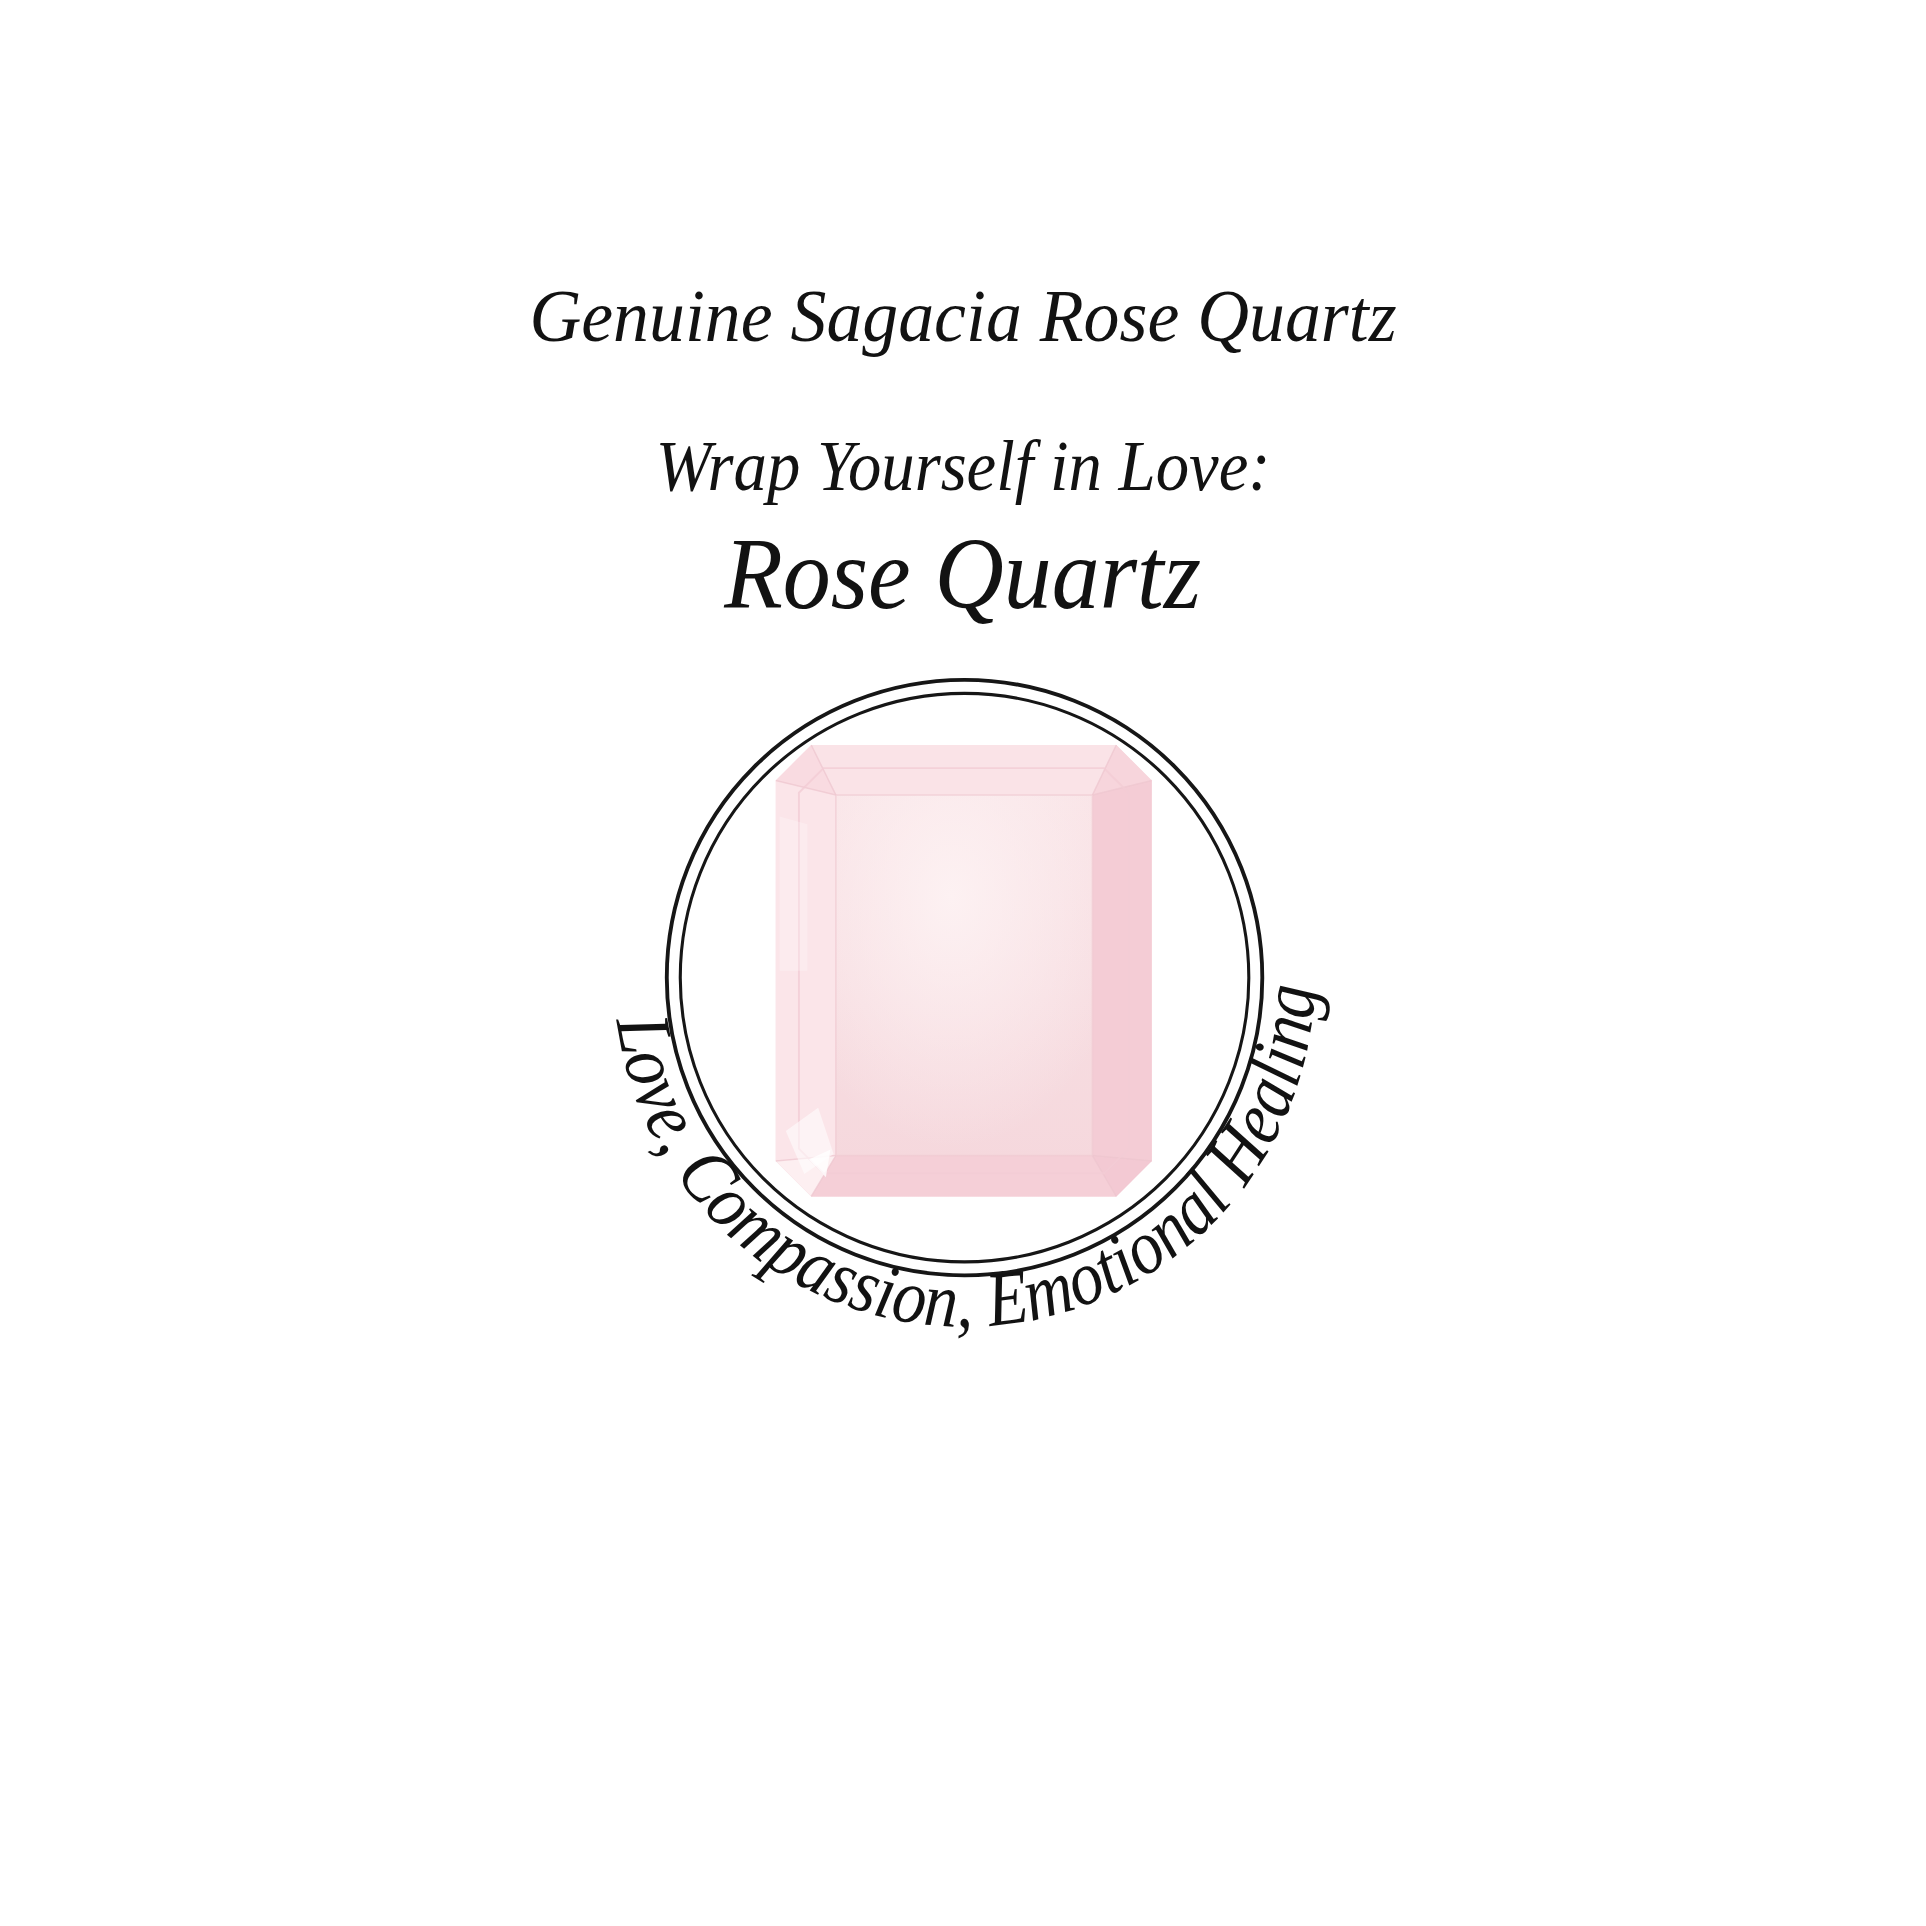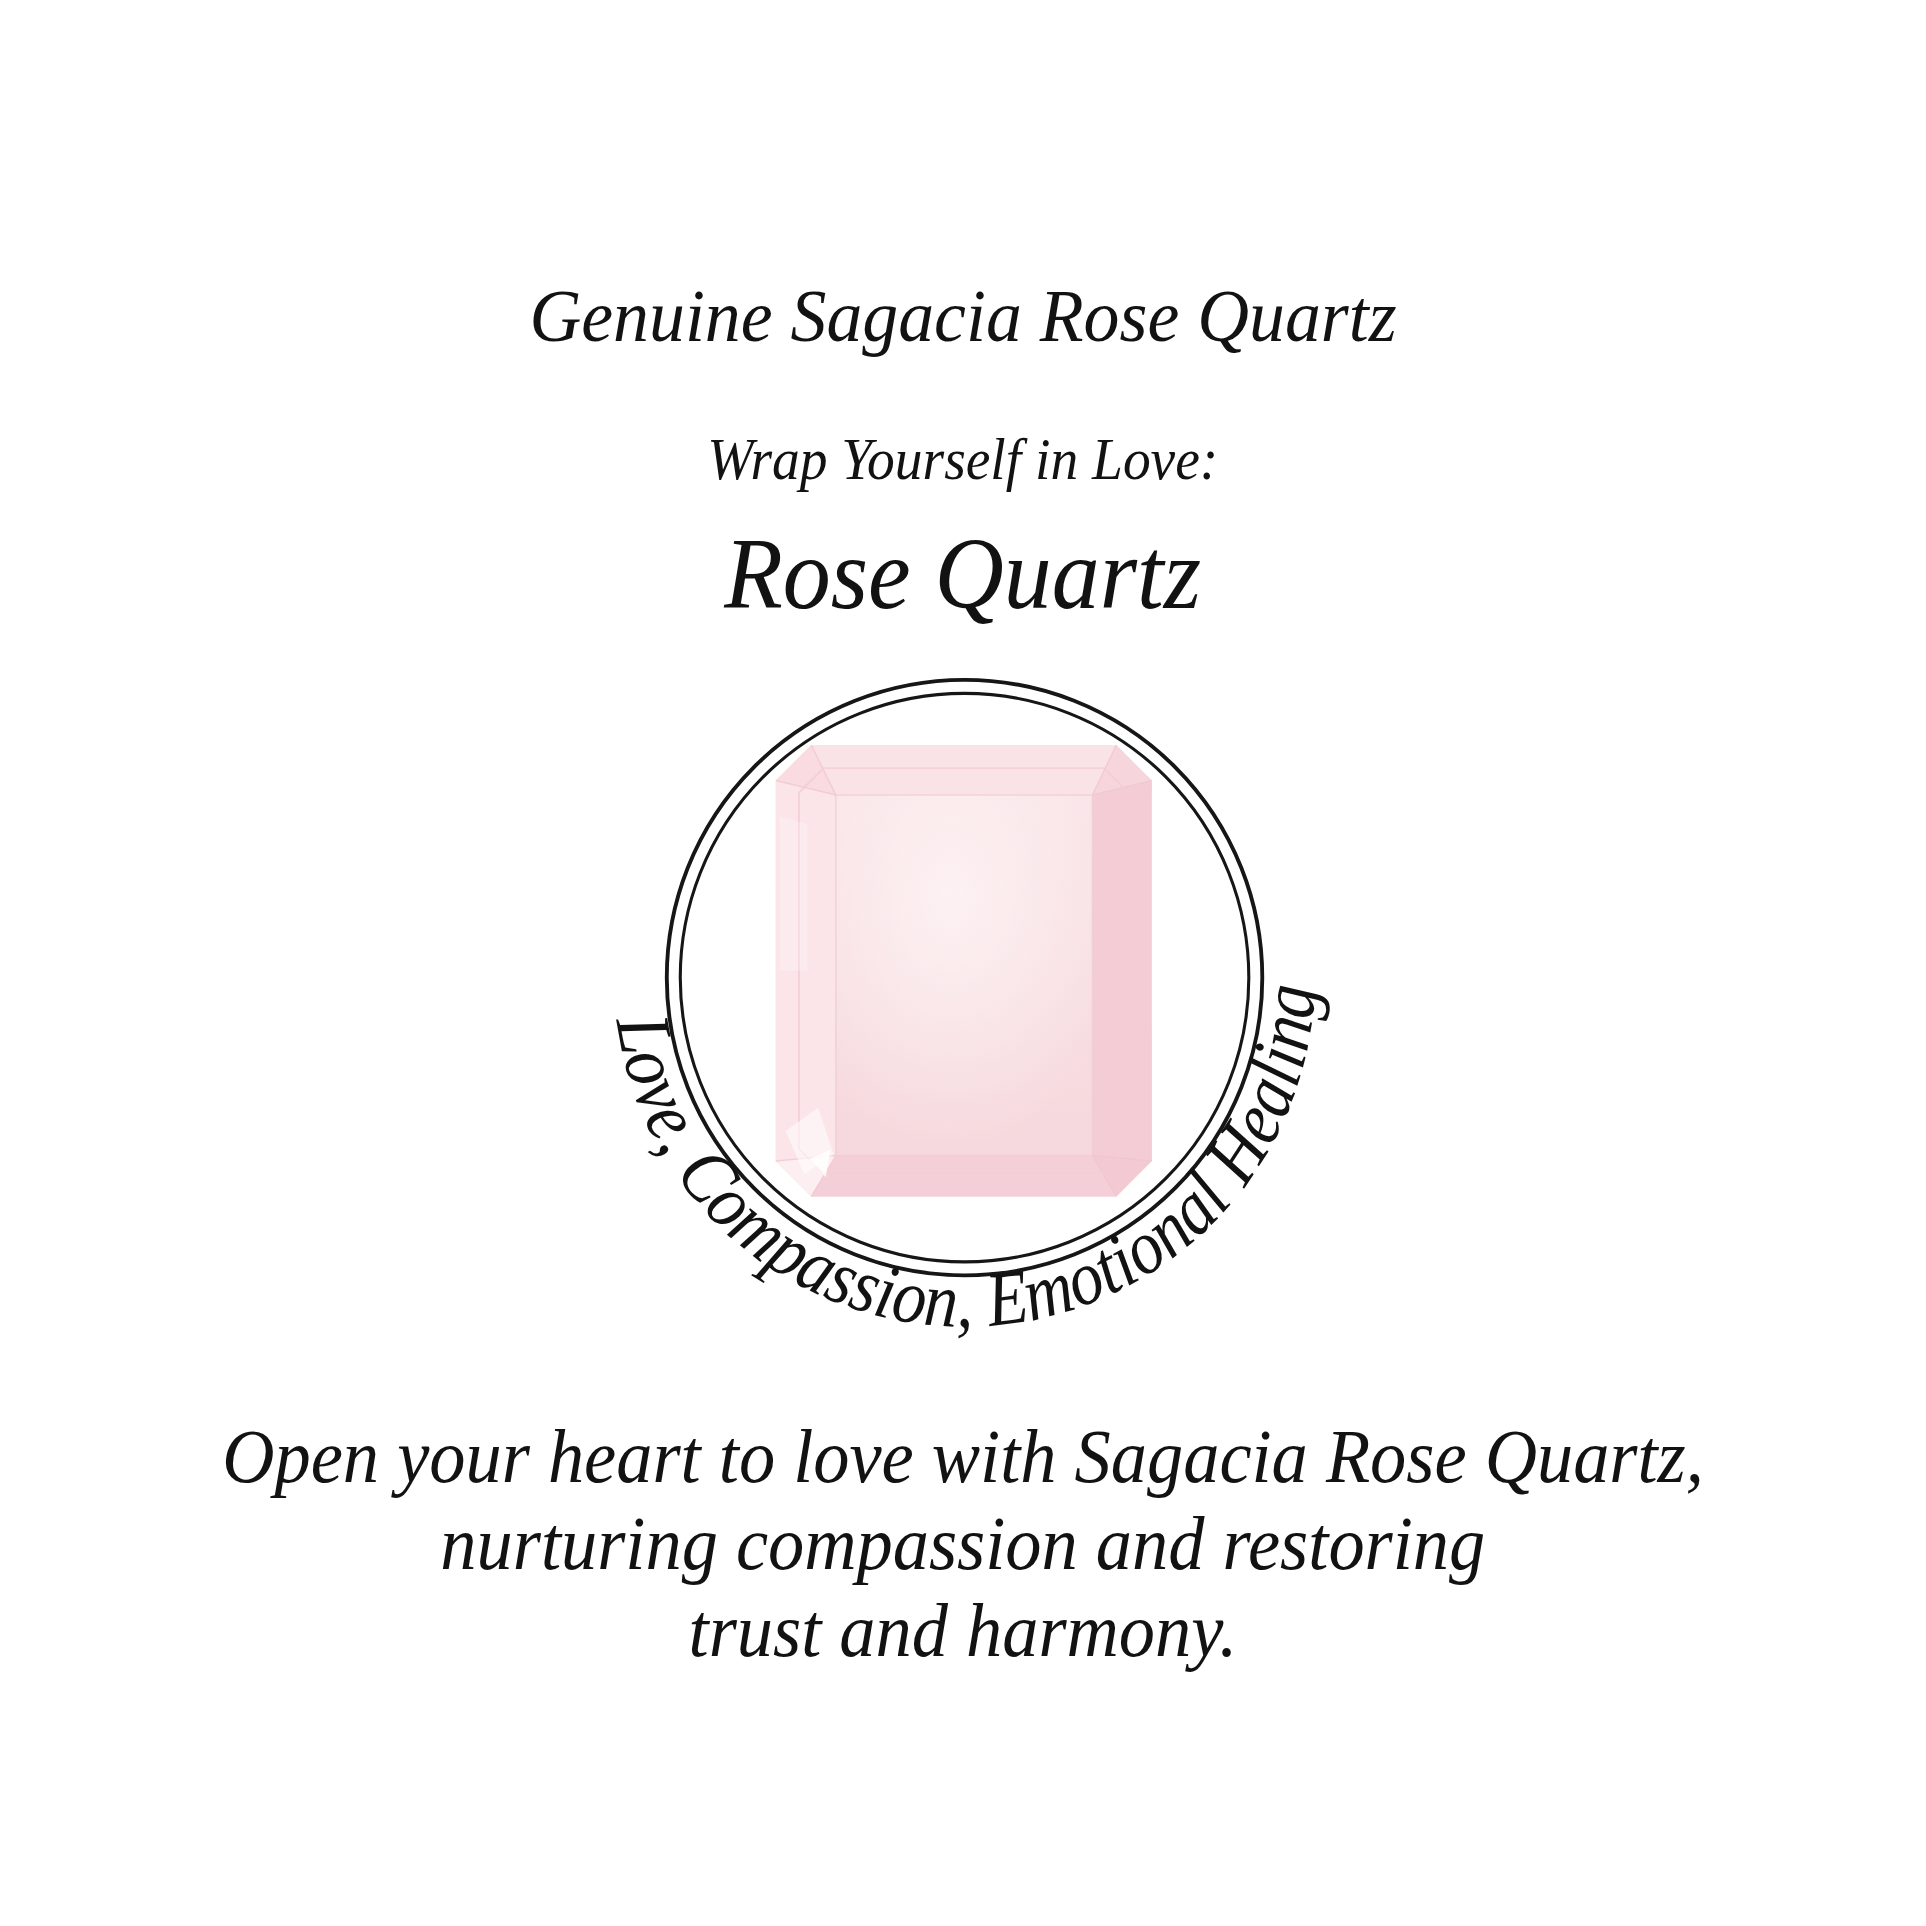--- a/index.html
+++ b/index.html
@@ -4,21 +4,21 @@
 <style>
   html,body{margin:0;padding:0;background:#ffffff;}
   .canvas{
     position:relative;width:1926px;height:1926px;background:#ffffff;overflow:hidden;
     font-family:"Liberation Serif","DejaVu Serif",serif;color:#121212;font-style:italic;
   }
   .center-text{position:absolute;left:0;right:0;text-align:center;white-space:nowrap;}
   .squeeze{display:inline-block;transform:scaleX(0.94);transform-origin:50% 50%;}
   .squeeze-wide{display:inline-block;transform:scaleX(0.97);transform-origin:50% 50%;}
   .eyebrow{top:276px;font-size:74px;line-height:1.1;}
-  .title-1{top:427px;font-size:59px;line-height:1.1;}
+  .title-1{top:427px;font-size:71px;line-height:1.1;}
   .title-2{top:518px;font-size:102px;line-height:1.1;}
   .desc{top:1413px;font-size:77px;line-height:87px;}
   .medallion{position:absolute;left:0;top:0;width:1926px;height:1926px;}
 </style>
 </head>
 <body>
 
 <div class="canvas">
 
   <div class="center-text eyebrow">
@@ -82,20 +82,15 @@
     </g>
 
     <circle cx="1252" cy="1269" r="386.5" fill="none" stroke-width="5" stroke="#161616"></circle>
     <circle cx="1252" cy="1269" r="369" fill="none" stroke-width="4" stroke="#161616"></circle>
 
     <text font-family="Liberation Serif, DejaVu Serif, serif" font-size="100" fill="#121212">
       <textPath href="#arcPath" xlink:href="#arcPath" textLength="1358" lengthAdjust="spacingAndGlyphs">Love, Compassion, Emotional Healing</textPath>
     </text>
   </svg>
 
-  <div class="center-text desc">
-    <div><span class="squeeze">Open your heart to love with Sagacia Rose Quartz,</span></div>
-    <div><span class="squeeze">nurturing compassion and restoring</span></div>
-    <div><span class="squeeze">trust and harmony.</span></div>
-  </div>
 
 </div>
 
 
 </body></html>

